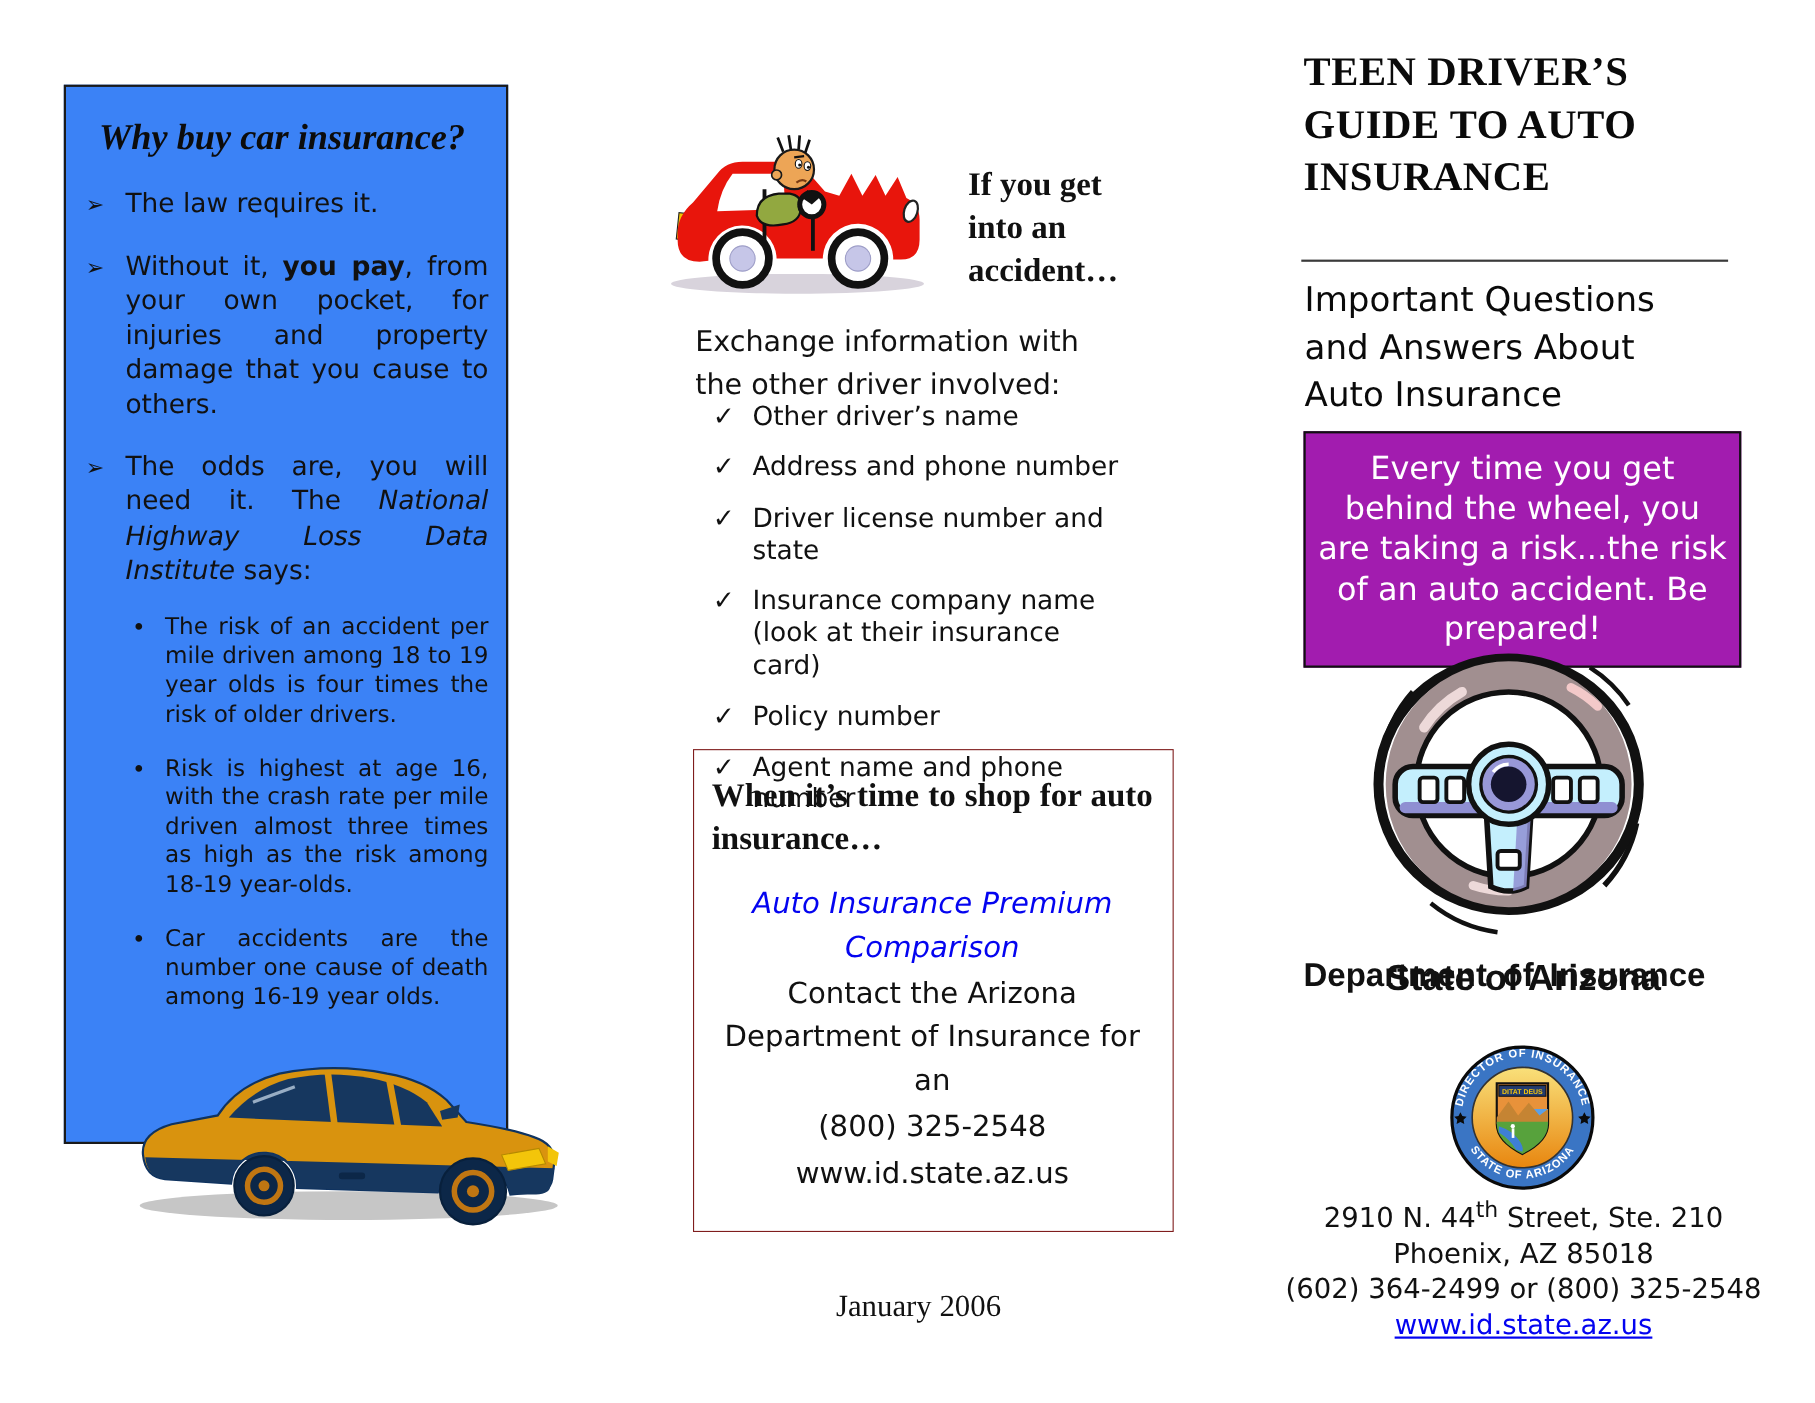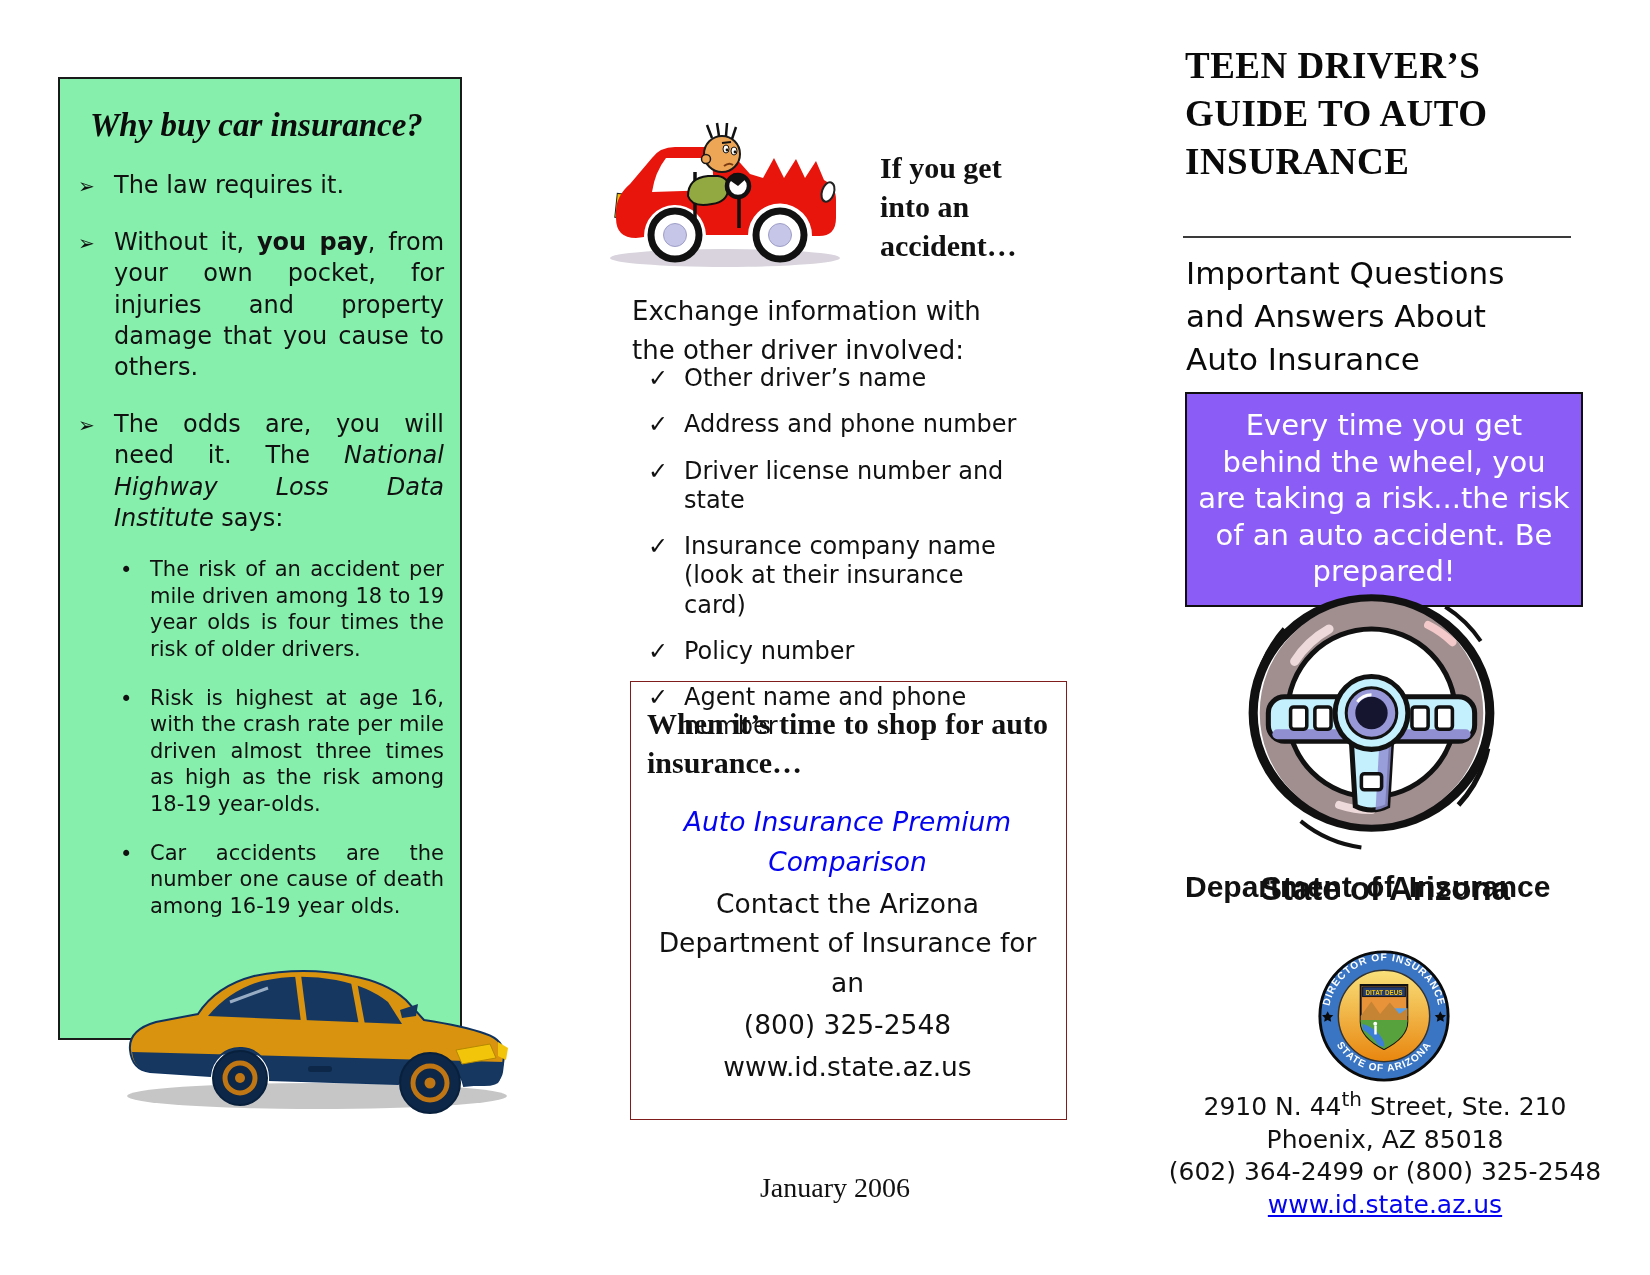--- a/index.html
+++ b/index.html
@@ -5,21 +5,21 @@
   html,body{margin:0;padding:0;}
   body{
     width:1650px;height:1275px;position:relative;overflow:hidden;
     background:#ffffff;
     font-family:"DejaVu Sans", sans-serif;
     color:#111;
   }
   
   .left-panel{
     position:absolute;left:58px;top:77px;width:404px;height:963px;
-    background:#86efac;border:2px solid #1a1a1a;box-sizing:border-box;
+    background:#3b82f6;border:2px solid #1a1a1a;box-sizing:border-box;
     padding:24px 16px 0 18px;
   }
   .panel-title{
     font-family:"Liberation Serif", serif;font-style:italic;font-weight:bold;
     font-size:33px;margin:4px 0 6px 12px;color:#0c0c0c;
   }
   .arrow-item{display:flex;margin-top:26px;font-size:24px;line-height:1.3;}
   .arrow-marker{flex:0 0 36px;font-size:20px;padding-top:3px;font-family:"DejaVu Sans",sans-serif;}
   .arrow-text{flex:1;text-align:justify;}
   .arrow-text .hard{font-weight:bold;}
@@ -64,21 +64,21 @@
     font-family:"Liberation Serif", serif;font-weight:bold;font-size:37px;line-height:1.3;
     letter-spacing:0.5px;color:#0a0a0a;
   }
   .rc-divider{position:absolute;left:1183px;top:236px;width:388px;border-top:2px solid #3a3a3a;height:0;}
   .rc-subtitle{
     position:absolute;left:1186px;top:252px;width:330px;
     font-size:31px;line-height:1.38;color:#0a0a0a;
   }
   .rc-callout{
     position:absolute;left:1185px;top:392px;width:398px;box-sizing:border-box;
-    background:#8b5cf6;border:2px solid #101010;color:#ffffff;
+    background:#a21caf;border:2px solid #101010;color:#ffffff;
     font-size:29px;line-height:1.26;text-align:center;padding:13px 8px 15px 8px;
   }
   .rc-org1{position:absolute;left:1185px;top:870px;width:400px;text-align:center;
     font-family:"Liberation Sans", sans-serif;font-weight:bold;font-size:33px;}
   .rc-org2{position:absolute;left:1185px;top:870px;width:400px;text-align:left;
     font-family:"Liberation Sans", sans-serif;font-weight:bold;font-size:30px;word-spacing:6px;}
   .rc-address{position:absolute;left:1165px;top:1086px;width:440px;text-align:center;
     font-size:25px;line-height:1.3;}
   .rc-address sup{font-size:20px;}
   .weblink{color:#0404f0;text-decoration:underline;cursor:pointer;}

